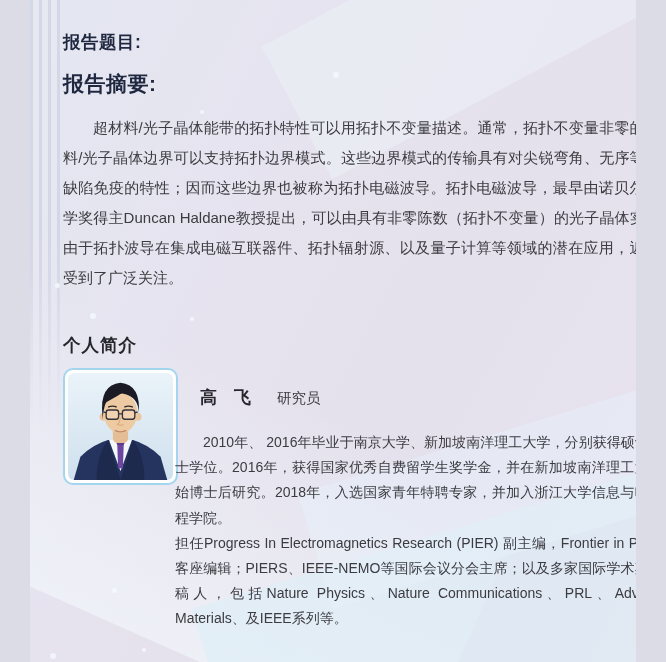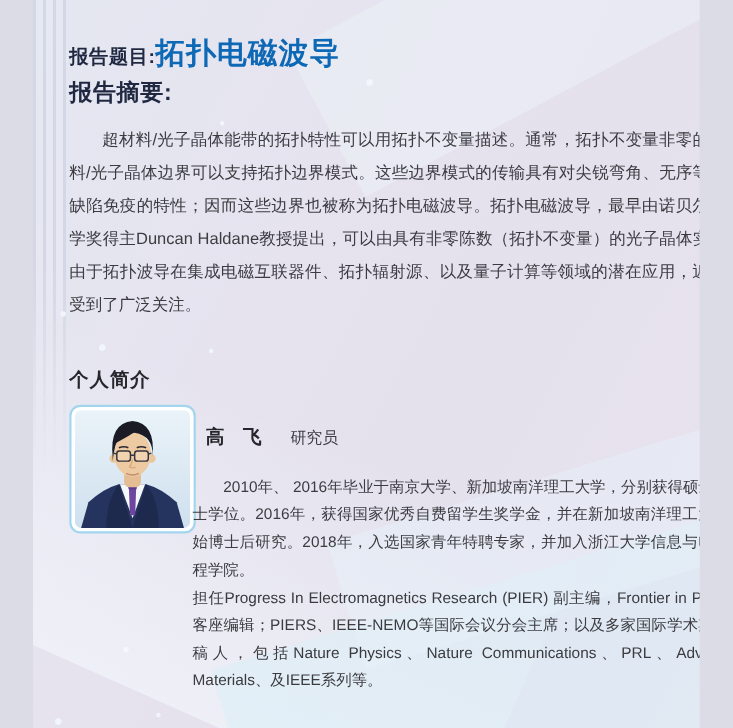--- a/index.html
+++ b/index.html
@@ -40,21 +40,21 @@
 
   
   .abstract{position:absolute;left:33px;top:113px;width:612px;}
   .abstract p{margin:0;font-size:15px;line-height:30px;text-align:justify;text-indent:2em;color:#3b3b40;}
 
   
   .section-label{position:absolute;left:33px;top:333px;font-size:17.5px;font-weight:bold;color:#26262c;letter-spacing:1px;font-family:Liberation Mono, monospace;}
   .photo{position:absolute;left:33px;top:368px;width:115px;height:117px;
     box-sizing:border-box;background:#ffffff;border:2px solid #a3d6ee;border-radius:10px;padding:3px;}
   .photo svg{display:block;width:100%;height:100%;border-radius:6px;}
-  .name-row{position:absolute;left:157px;top:386px;display:flex;align-items:baseline;}
+  .name-row{position:absolute;left:170px;top:386px;display:flex;align-items:baseline;}
   .person-name{font-size:17px;font-weight:bold;color:#26262c;white-space:pre;}
   .person-title{font-size:14.5px;color:#3b3b40;margin-left:26px;text-align:center;}
 
   .bio{position:absolute;left:145px;top:430px;width:502px;}
   .bio p{margin:0;font-size:14px;line-height:25.2px;text-align:justify;color:#3b3b40;}
   .bio p.indent{text-indent:2em;}
 </style>
 </head>
 <body>
 
@@ -71,21 +71,20 @@
   <div class="dot" style="left:25px;top:283px;width:5px;height:5px;"></div>
   <div class="dot" style="left:60px;top:313px;width:6px;height:6px;"></div>
   <div class="dot" style="left:160px;top:317px;width:4px;height:4px;"></div>
   <div class="dot" style="left:633px;top:190px;width:4px;height:4px;"></div>
   <div class="dot" style="left:82px;top:588px;width:5px;height:5px;"></div>
   <div class="dot" style="left:20px;top:653px;width:6px;height:6px;"></div>
   <div class="dot" style="left:112px;top:648px;width:4px;height:4px;"></div>
 
   <div class="header-row">
     <span class="title-label">报告题目:</span>
-    <span class="title-text">拓扑电磁波导</span>
   </div>
   <div class="abstract-label">报告摘要:</div>
 
   <div class="abstract">
     <p>超材料/光子晶体能带的拓扑特性可以用拓扑不变量描述。通常，拓扑不变量非零的超材料/光子晶体边界可以支持拓扑边界模式。这些边界模式的传输具有对尖锐弯角、无序等结构缺陷免疫的特性；因而这些边界也被称为拓扑电磁波导。拓扑电磁波导，最早由诺贝尔物理学奖得主Duncan Haldane教授提出，可以由具有非零陈数（拓扑不变量）的光子晶体实现。由于拓扑波导在集成电磁互联器件、拓扑辐射源、以及量子计算等领域的潜在应用，近年来受到了广泛关注。</p>
   </div>
 
   <div class="section-label">个人简介</div>
 
   <div class="photo">

